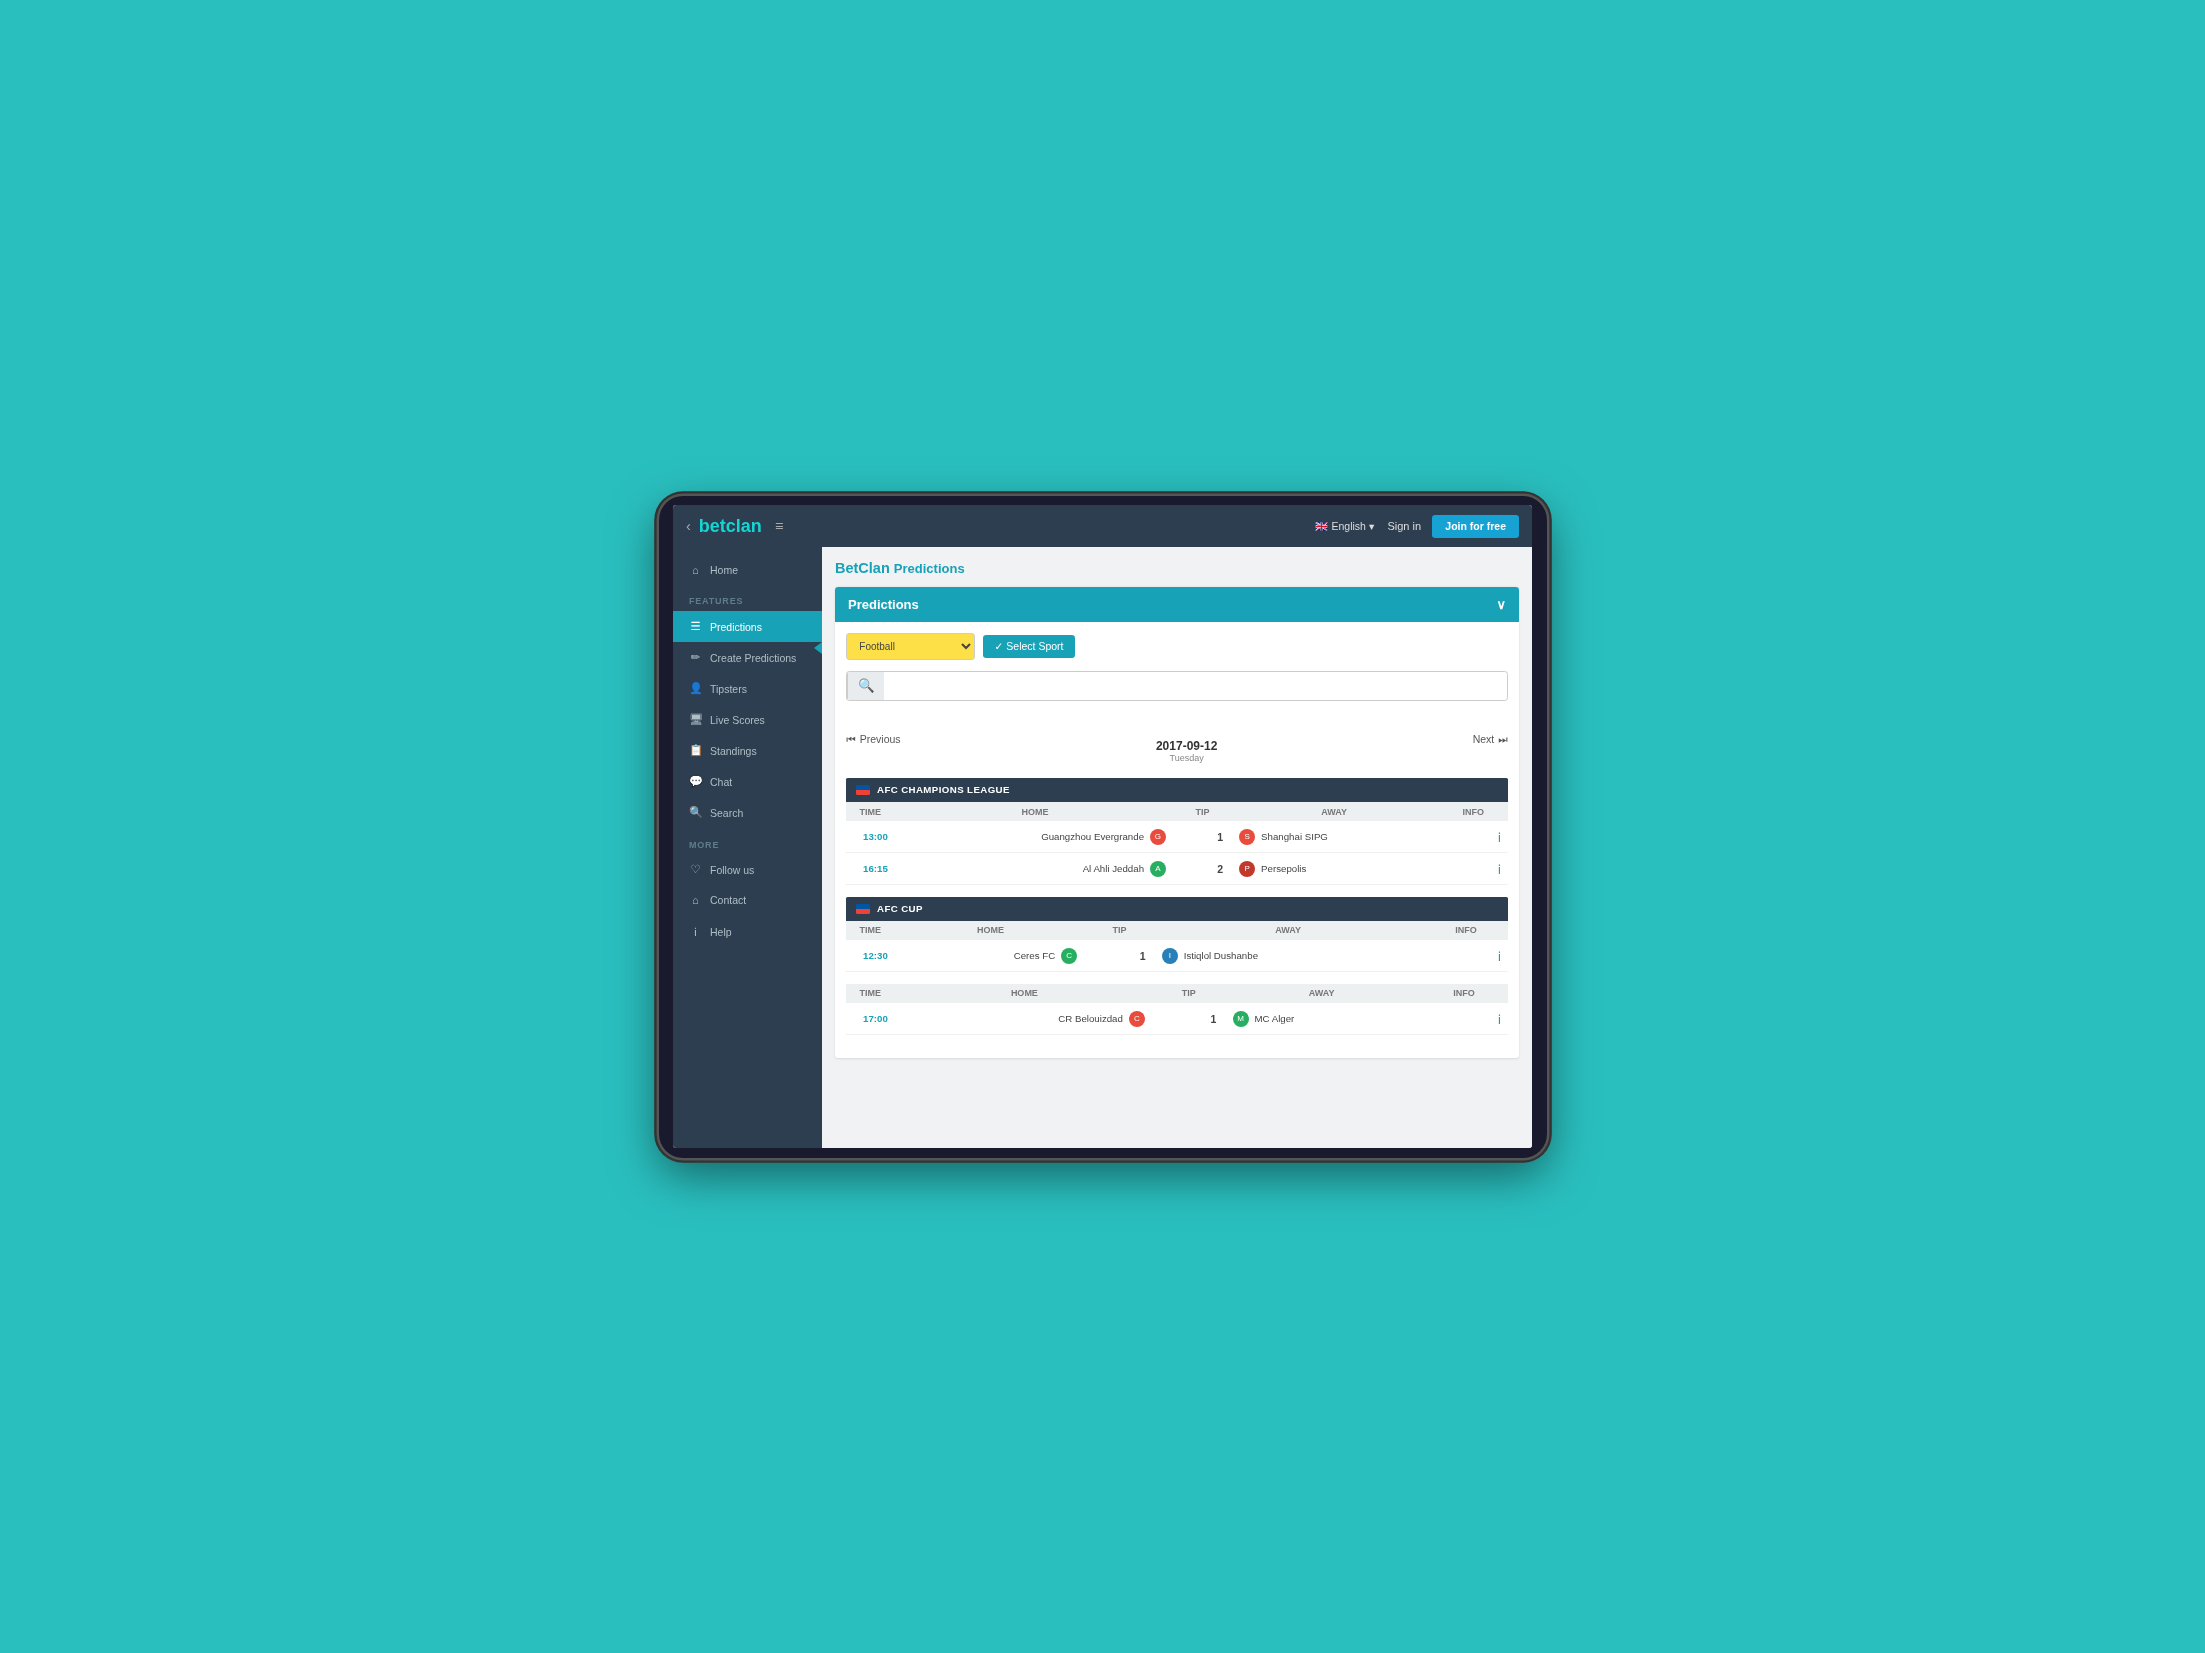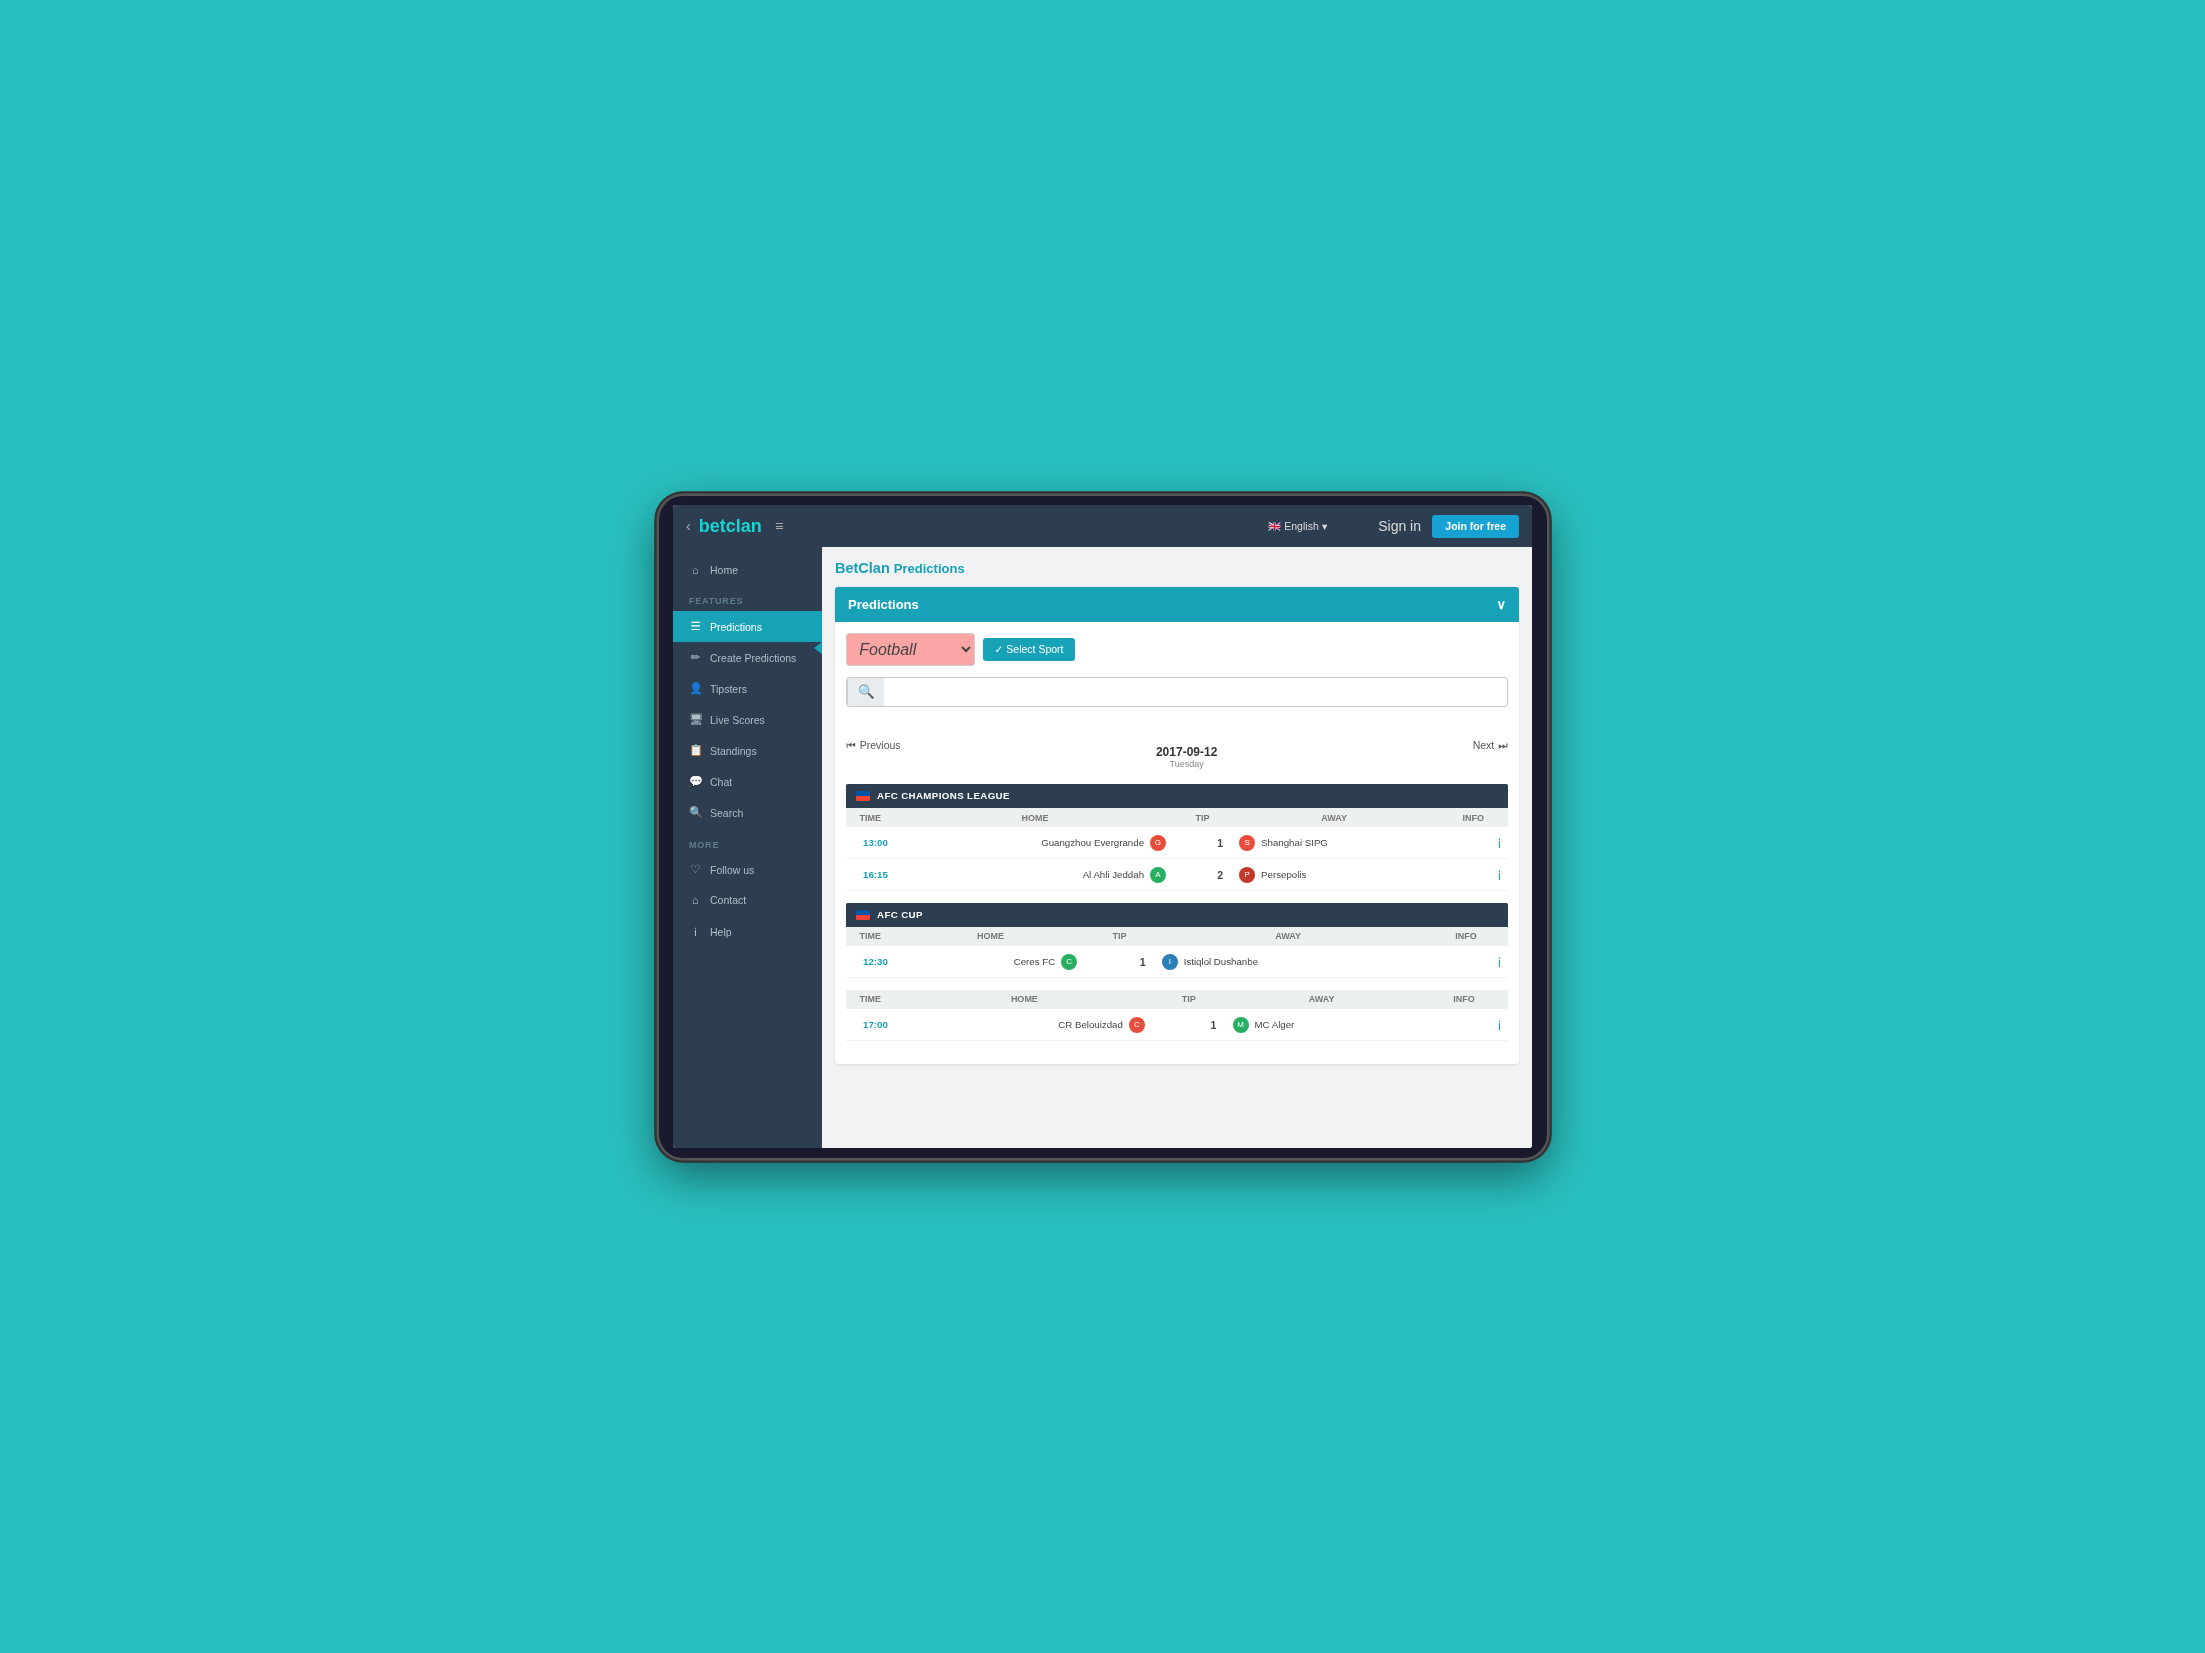--- a/index.html
+++ b/index.html
@@ -63,24 +63,23 @@
       color: #ddd;
       font-size: 10.5px;
       margin-right: 13px;
       display: flex;
       align-items: center;
       gap: 3.2px;
       cursor: pointer;
     }
     .nav-signin {
       color: #ddd;
-      font-size: 14px;
+      font-size: 11px;
       margin-right: 11.3px;
       cursor: pointer;
-      margin-left: 38px;
     }
     .nav-join {
       background: #17a2d4;
       color: white;
       border: none;
       padding: 5.7px 13px;
       border-radius: 3.2px;
       font-size: 10.5px;
       cursor: pointer;
       font-weight: 600;
@@ -165,26 +164,25 @@
     .filter-row {
       display: flex;
       align-items: center;
       gap: 8px;
       margin-bottom: 11.3px;
     }
     .sport-select {
       padding: 5.7px 8px;
       border: 0.8px solid #ccc;
       border-radius: 3.2px;
-      font-size: 16px;
+      font-size: 10px;
       color: #444;
-      background: #fca5a5;
+      background: #fde047;
       cursor: pointer;
       min-width: 129px;
-      font-style: italic;
     }
     .select-sport-btn {
       background: #17a2b8;
       color: white;
       border: none;
       padding: 5.7px 11.3px;
       border-radius: 3.2px;
       font-size: 10.5px;
       cursor: pointer;
       font-weight: 500;

